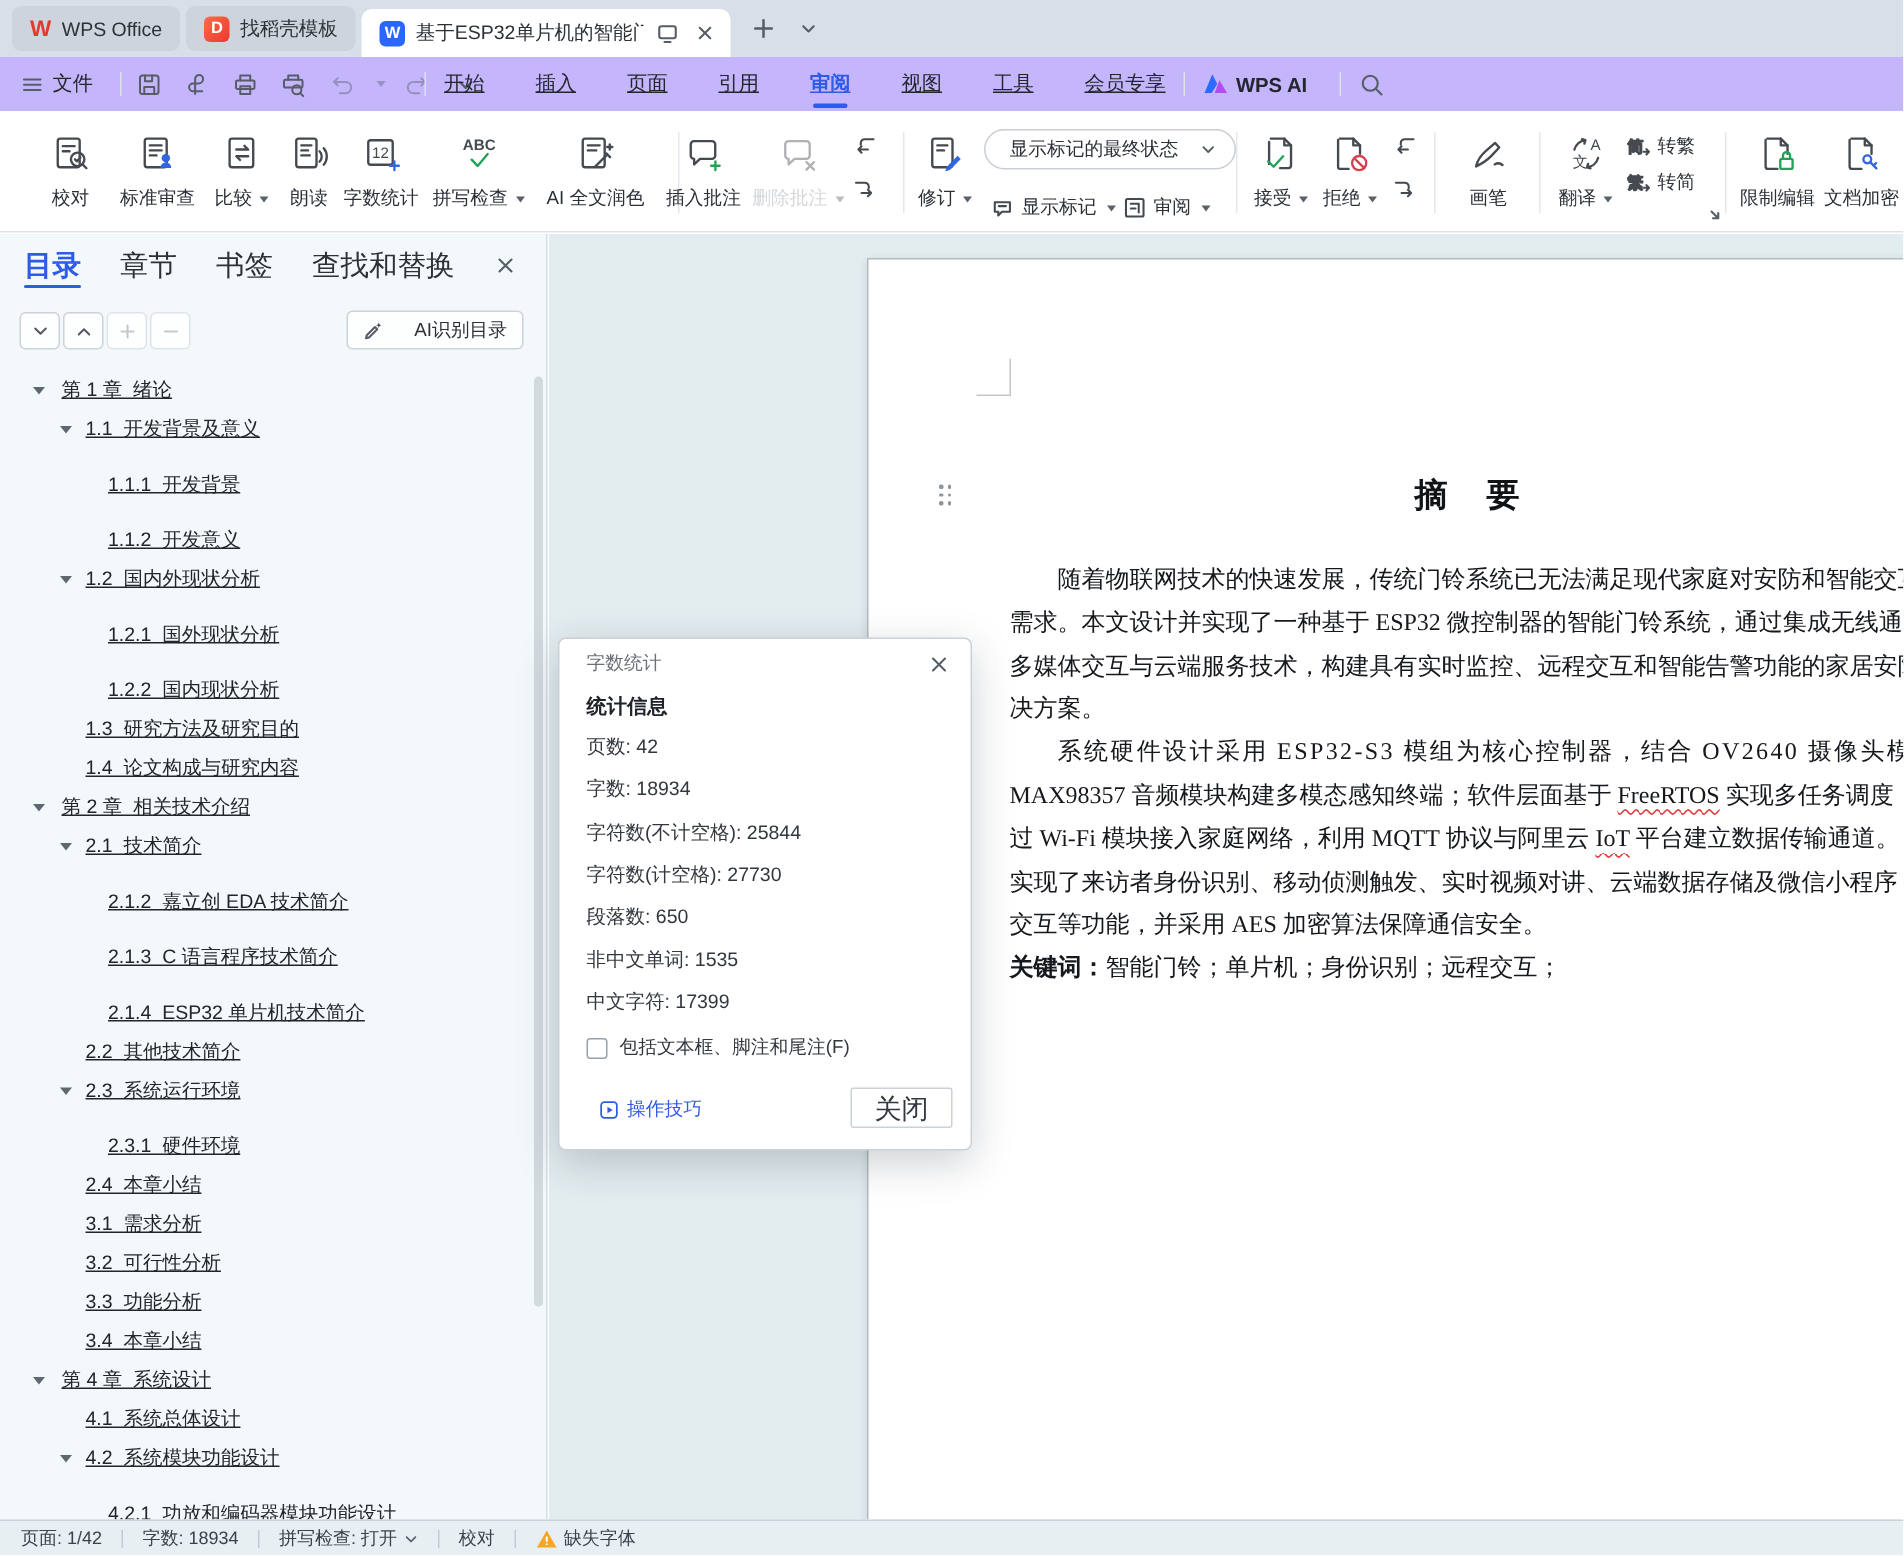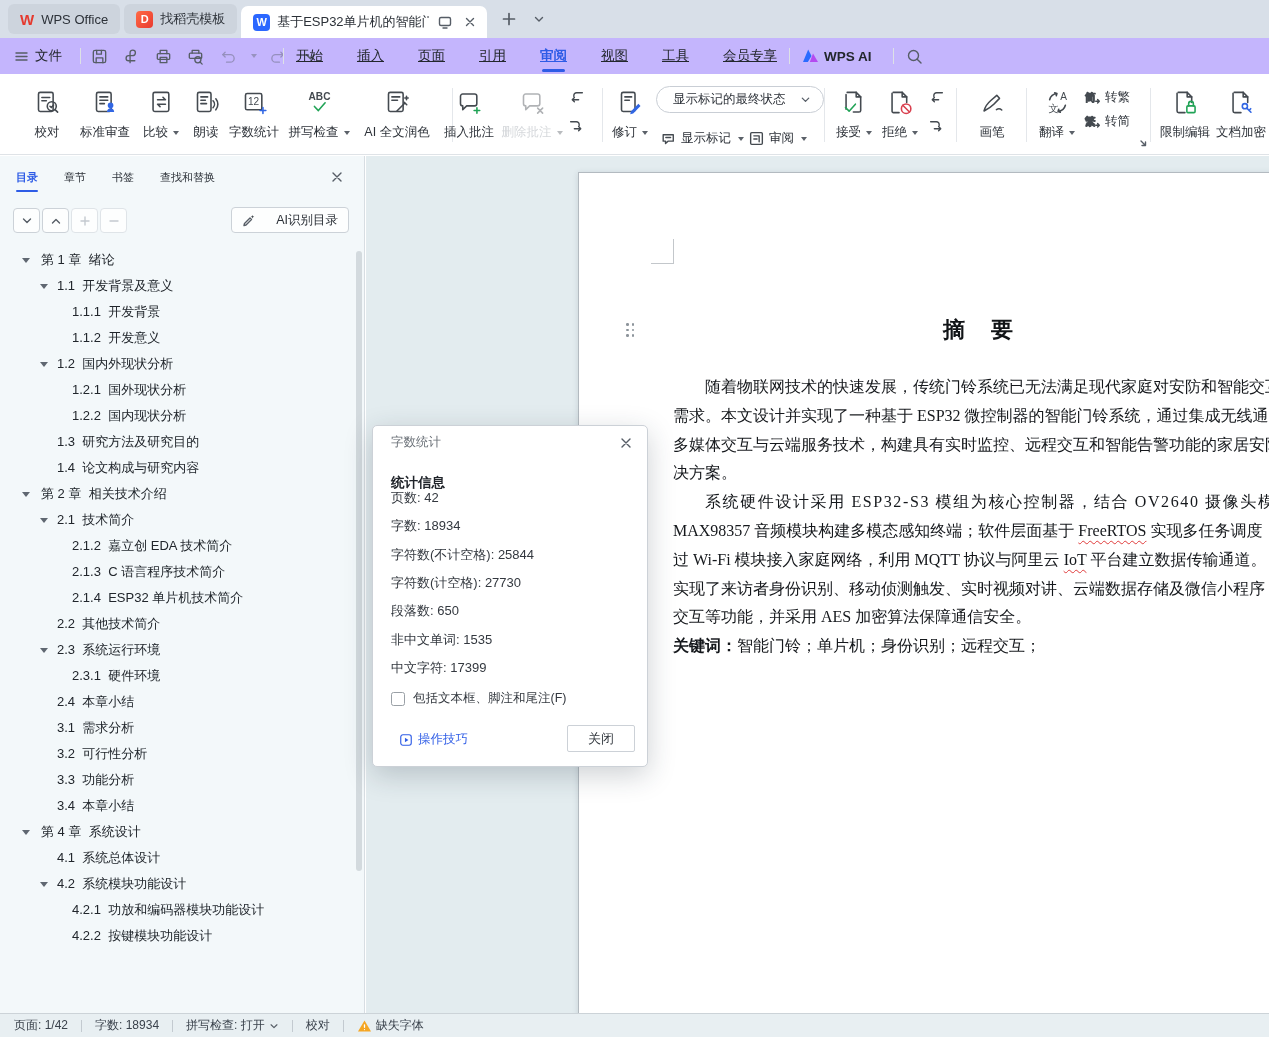--- a/index.html
+++ b/index.html
@@ -53,61 +53,61 @@
   .navcol { position:absolute; display:flex; flex-direction:column; gap:12px; align-items:center; }
   .markup-select { position:absolute; left:656px; top:12px; width:168px; height:27px; border:1px solid #c9ced5; border-radius:14px; display:flex; align-items:center; justify-content:space-between; padding:0 12px 0 16px; font-size:12.5px; color:#2c3138; background:#fff; }
   .inline-btn { position:absolute; display:flex; align-items:center; gap:4px; font-size:12.5px; color:#2c3138; }
   .twine { position:absolute; display:flex; flex-direction:column; gap:7px; }
   .twine .row { display:flex; align-items:center; gap:4px; font-size:12.5px; color:#2c3138; }
   .corner-expand { position:absolute; left:1138px; top:64px; }
 
   
   .sidebar { position:absolute; left:0; top:156px; width:365px; height:857px; background:#f3f8fa; border-right:1px solid #d7dde2; overflow:hidden; }
   .sb-tabs { position:relative; height:42px; display:flex; align-items:center; padding-left:16px; gap:26px; }
-  .sb-tab { font-size:11px; color:#2c3138; position:relative; height:42px; display:flex; align-items:center; }
+  .sb-tab { font-size:19px; color:#2c3138; position:relative; height:42px; display:flex; align-items:center; }
   .sb-tab.active { color:#2e5ce6; font-weight:bold; }
   .sb-tab.active::after { content:""; position:absolute; left:0; right:0; bottom:6px; height:2.5px; border-radius:2px; background:#2e5ce6; }
   .sb-close { position:absolute; right:18px; top:12px; width:18px; height:18px; display:flex; align-items:center; justify-content:center; }
   .sb-tools { position:relative; height:46px; }
   .sb-sq { position:absolute; top:10px; width:27px; height:25px; border:1px solid #ccd2d8; border-radius:4px; background:#fdfefe; display:flex; align-items:center; justify-content:center; }
   .sb-sq.off { border-color:#dfe4e8; }
   .ai-toc-btn { position:absolute; right:15px; top:9px; height:26px; border:1px solid #ccd2d8; border-radius:4px; background:#fdfefe; display:flex; align-items:center; gap:20px; padding:0 10px; font-size:12.5px; color:#2c3138; }
   .toc-list { position:absolute; left:0; top:91px; width:352px; }
   .toc-row { height:26px; display:flex; align-items:center; position:relative; font-size:13px; color:#21262c; }
-  .toc-row.lvl1 { padding-left:41px; } .toc-row.lvl2 { padding-left:57px; } .toc-row.lvl3 { padding-left:72px; }
+  .toc-row.lvl1 { padding-left:41px; } .toc-row.lvl2 { padding-left:57px; } .toc-row.lvl3 { padding-left:72px;margin-top:11px; }
   .toc-arrow { position:absolute; width:0; height:0; border-left:4px solid transparent; border-right:4px solid transparent; border-top:5px solid #5f6771; top:11px; }
   .lvl1 .toc-arrow { left:22px; } .lvl2 .toc-arrow { left:40px; }
-  .toc-label { white-space:pre; }
+  .toc-label { white-space:pre;text-decoration:underline; }
   .sb-scroll { position:absolute; right:2px; top:95px; width:6px; height:620px; border-radius:3px; background:#d3dade; }
 
   
   .docarea { position:absolute; left:366px; top:156px; width:903px; height:857px; background:#e3ecef; overflow:hidden; }
   .page { position:absolute; left:212px; top:16px; width:800px; height:900px; background:#fff; border:1px solid #b3bac0; box-shadow:0 1px 6px rgba(40,60,70,.14); }
   .corner-mark { position:absolute; left:72px; top:66px; width:23px; height:25px; border-right:1px solid #c3c7cb; border-bottom:1px solid #c3c7cb; }
   .drag-handle { position:absolute; left:47px; top:150px; display:grid; grid-template-columns:repeat(2,4px); grid-auto-rows:4px; gap:1.5px; }
   .drag-handle i { width:2.5px; height:2.5px; border-radius:50%; background:#8d949b; }
   .doc-heading { position:absolute; left:0; top:142px; width:800px; text-align:center; font-family:"Liberation Serif","DejaVu Serif",serif; font-size:22px; font-weight:bold; color:#111417; letter-spacing:2px; }
   .doc-body { position:absolute; left:94px; top:200px; width:620px; font-family:"Liberation Serif","DejaVu Serif",serif; font-size:16px; color:#15181c; }
   .doc-line { height:28.8px; line-height:28.8px; white-space:pre; }
   .doc-line.indent { text-indent:32px; }
   .doc-line.spread { letter-spacing:1.6px; }
   .seg-wavy { text-decoration:underline wavy #e03c3c; text-decoration-thickness:1px; text-underline-offset:4px; }
   .seg-bold { font-weight:bold; }
 
   
   .dialog { position:absolute; left:372px; top:425px; width:276px; height:342px; background:#fff; border:1px solid #ccd1d7; border-radius:5px; box-shadow:0 8px 28px rgba(30,45,60,.22); }
   .dlg-title { position:absolute; left:18px; top:8px; font-size:12.5px; color:#6b7178; }
   .dlg-close { position:absolute; right:12px; top:8px; width:18px; height:18px; display:flex; align-items:center; justify-content:center; }
-  .dlg-section { position:absolute; left:18px; top:36px; font-size:13.5px; font-weight:bold; color:#20242a;margin-top:12px; }
+  .dlg-section { position:absolute; left:18px; top:36px; font-size:13.5px; font-weight:bold; color:#20242a; }
   .dlg-stats { position:absolute; left:18px; top:58px; }
   .stat-row { height:28.3px; display:flex; align-items:center; font-size:13px; color:#33383f; }
   .dlg-check { position:absolute; left:18px; top:264px; display:flex; align-items:center; gap:8px; font-size:12.5px; color:#33383f; }
   .checkbox { width:14px; height:14px; border:1px solid #9aa0a6; border-radius:2.5px; background:#fff; }
   .dlg-tips { position:absolute; left:26px; top:305px; display:flex; align-items:center; gap:5px; font-size:12.5px; color:#2e5ce6; }
-  .dlg-close-btn { position:absolute; left:194px; top:299px; width:68px; height:27px; border:1px solid #ccd1d7; border-radius:2px; background:#fff; font-size:13px; color:#33383f; display:flex; align-items:center; justify-content:center; }
+  .dlg-close-btn { position:absolute; left:194px; top:299px; width:68px; height:27px; border:1px solid #ccd1d7; border-radius:2px; background:#fff; font-size:18px; color:#33383f; display:flex; align-items:center; justify-content:center; }
 
   
   .statusbar { position:absolute; left:0; top:1013px; width:1269px; height:24px; background:#e8eff2; border-top:1px solid #ccd3d8; display:flex; align-items:center; padding-left:14px; gap:13px; font-size:12px; color:#3a424c; }
   .st-sep { width:1px; height:12px; background:#c3cad0; }
   .st-item { display:flex; align-items:center; gap:4px; white-space:nowrap; }
 </style>
 </head>
 <body>
 
 <div id="app">

